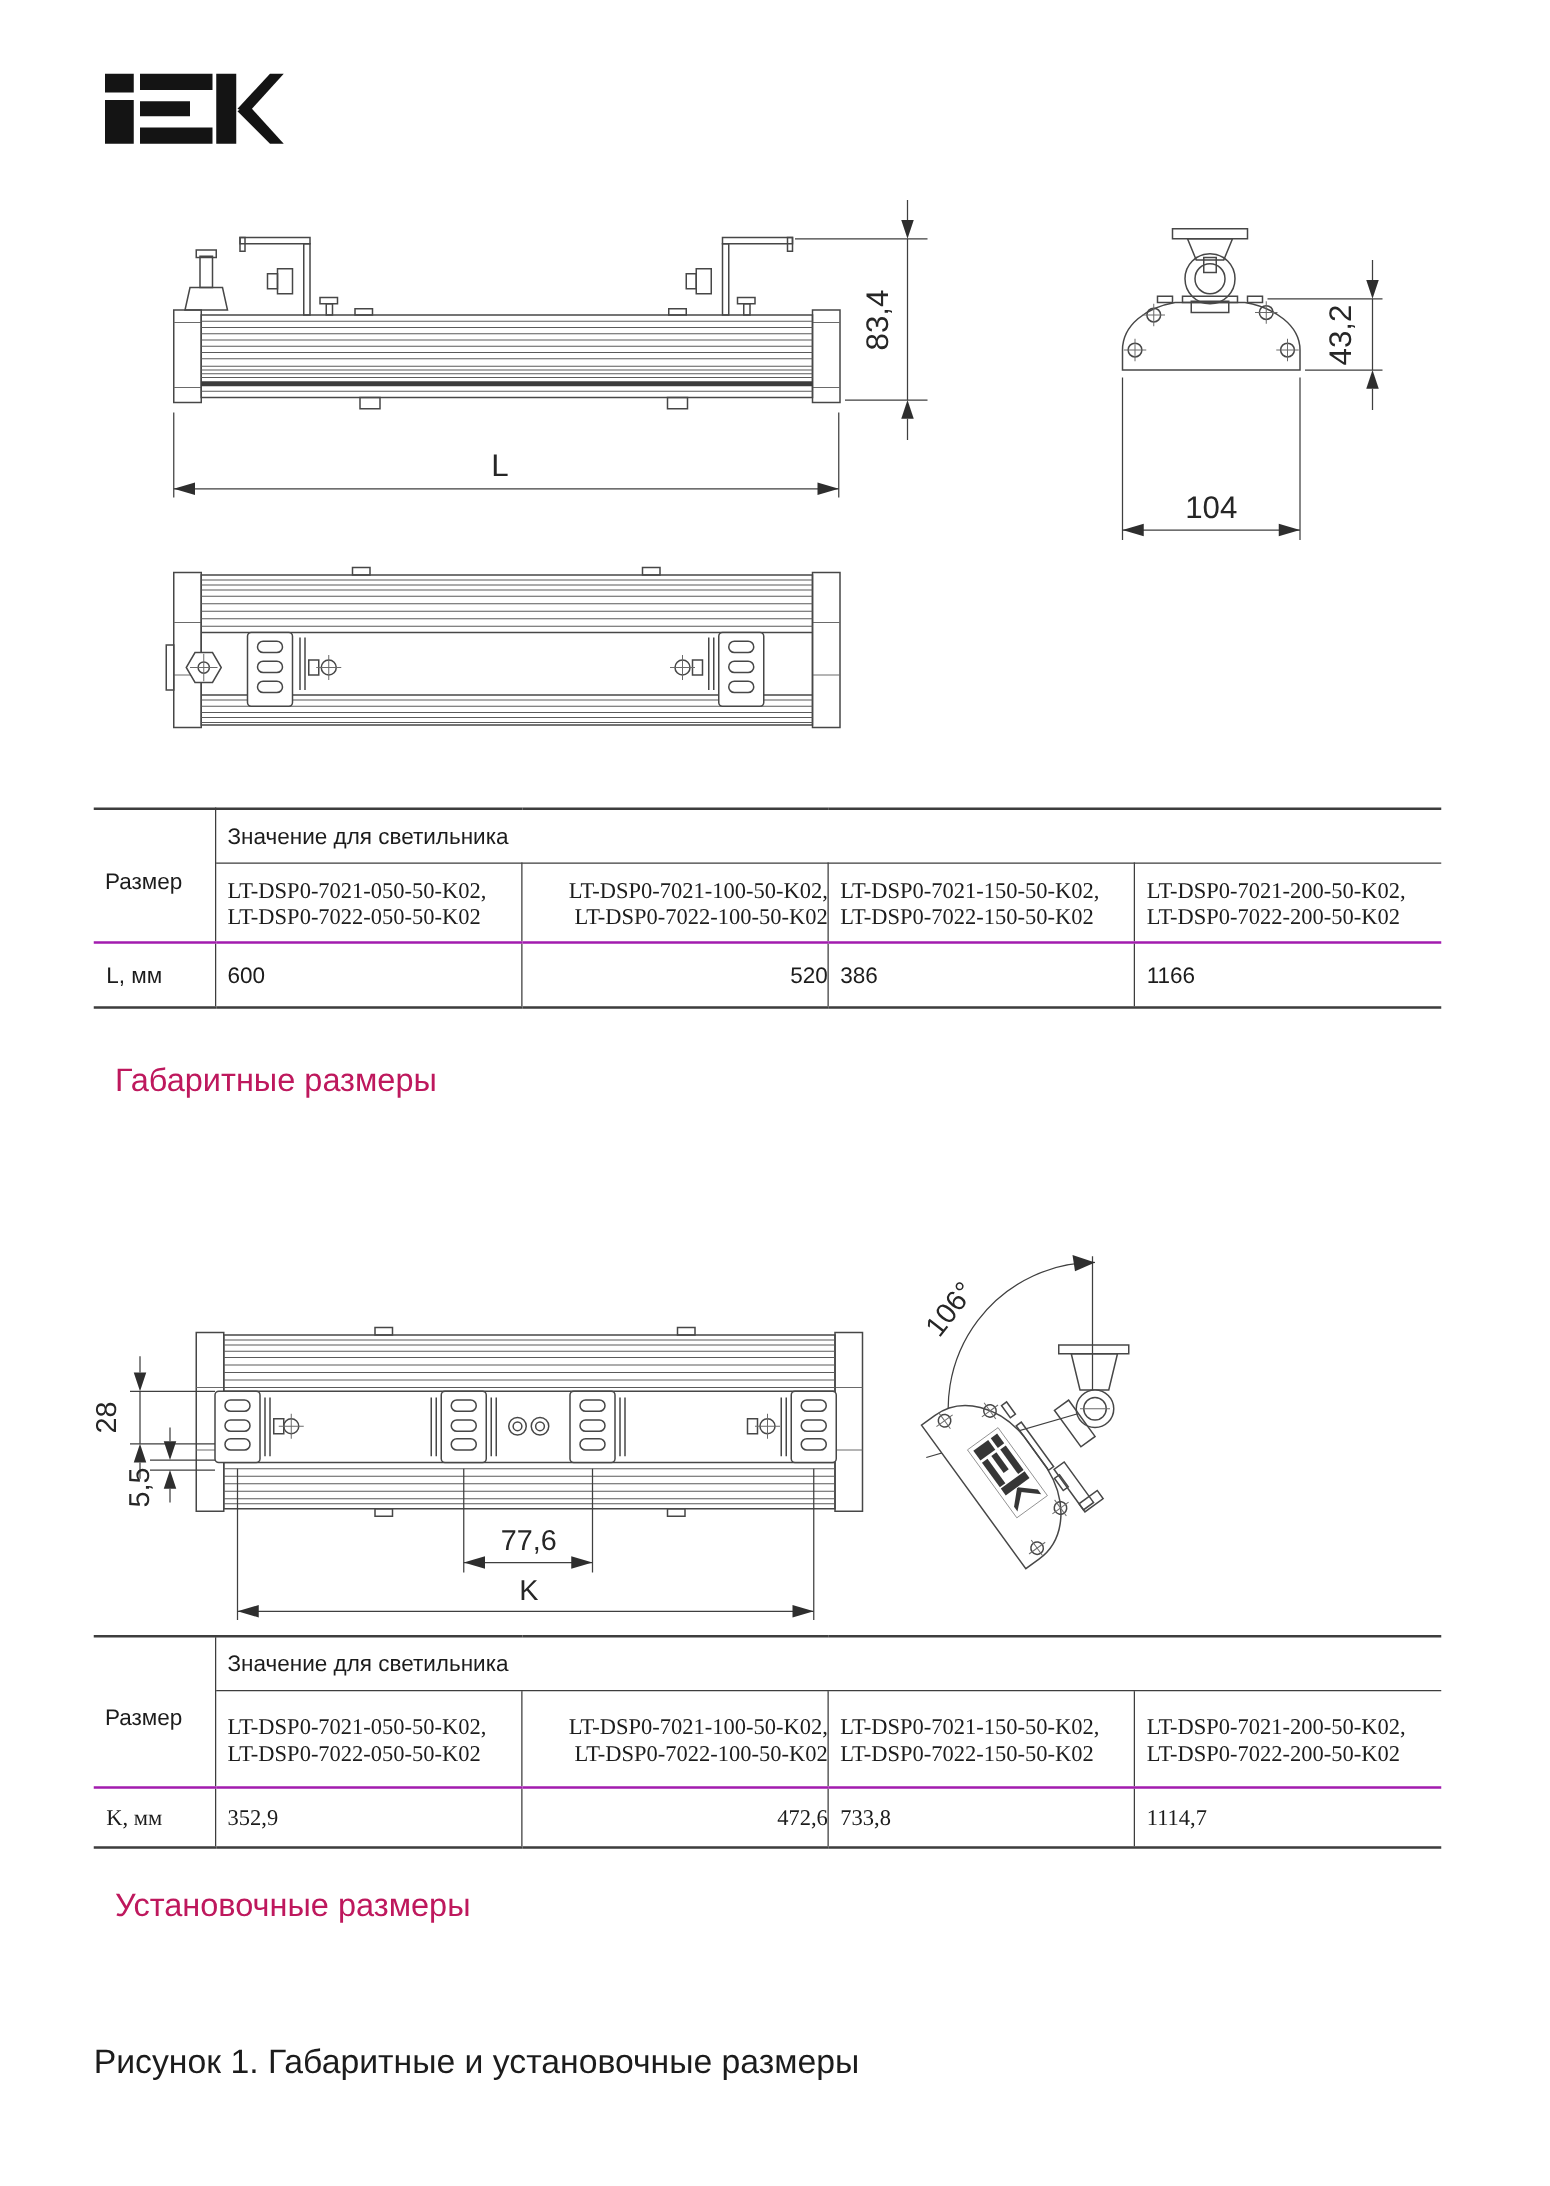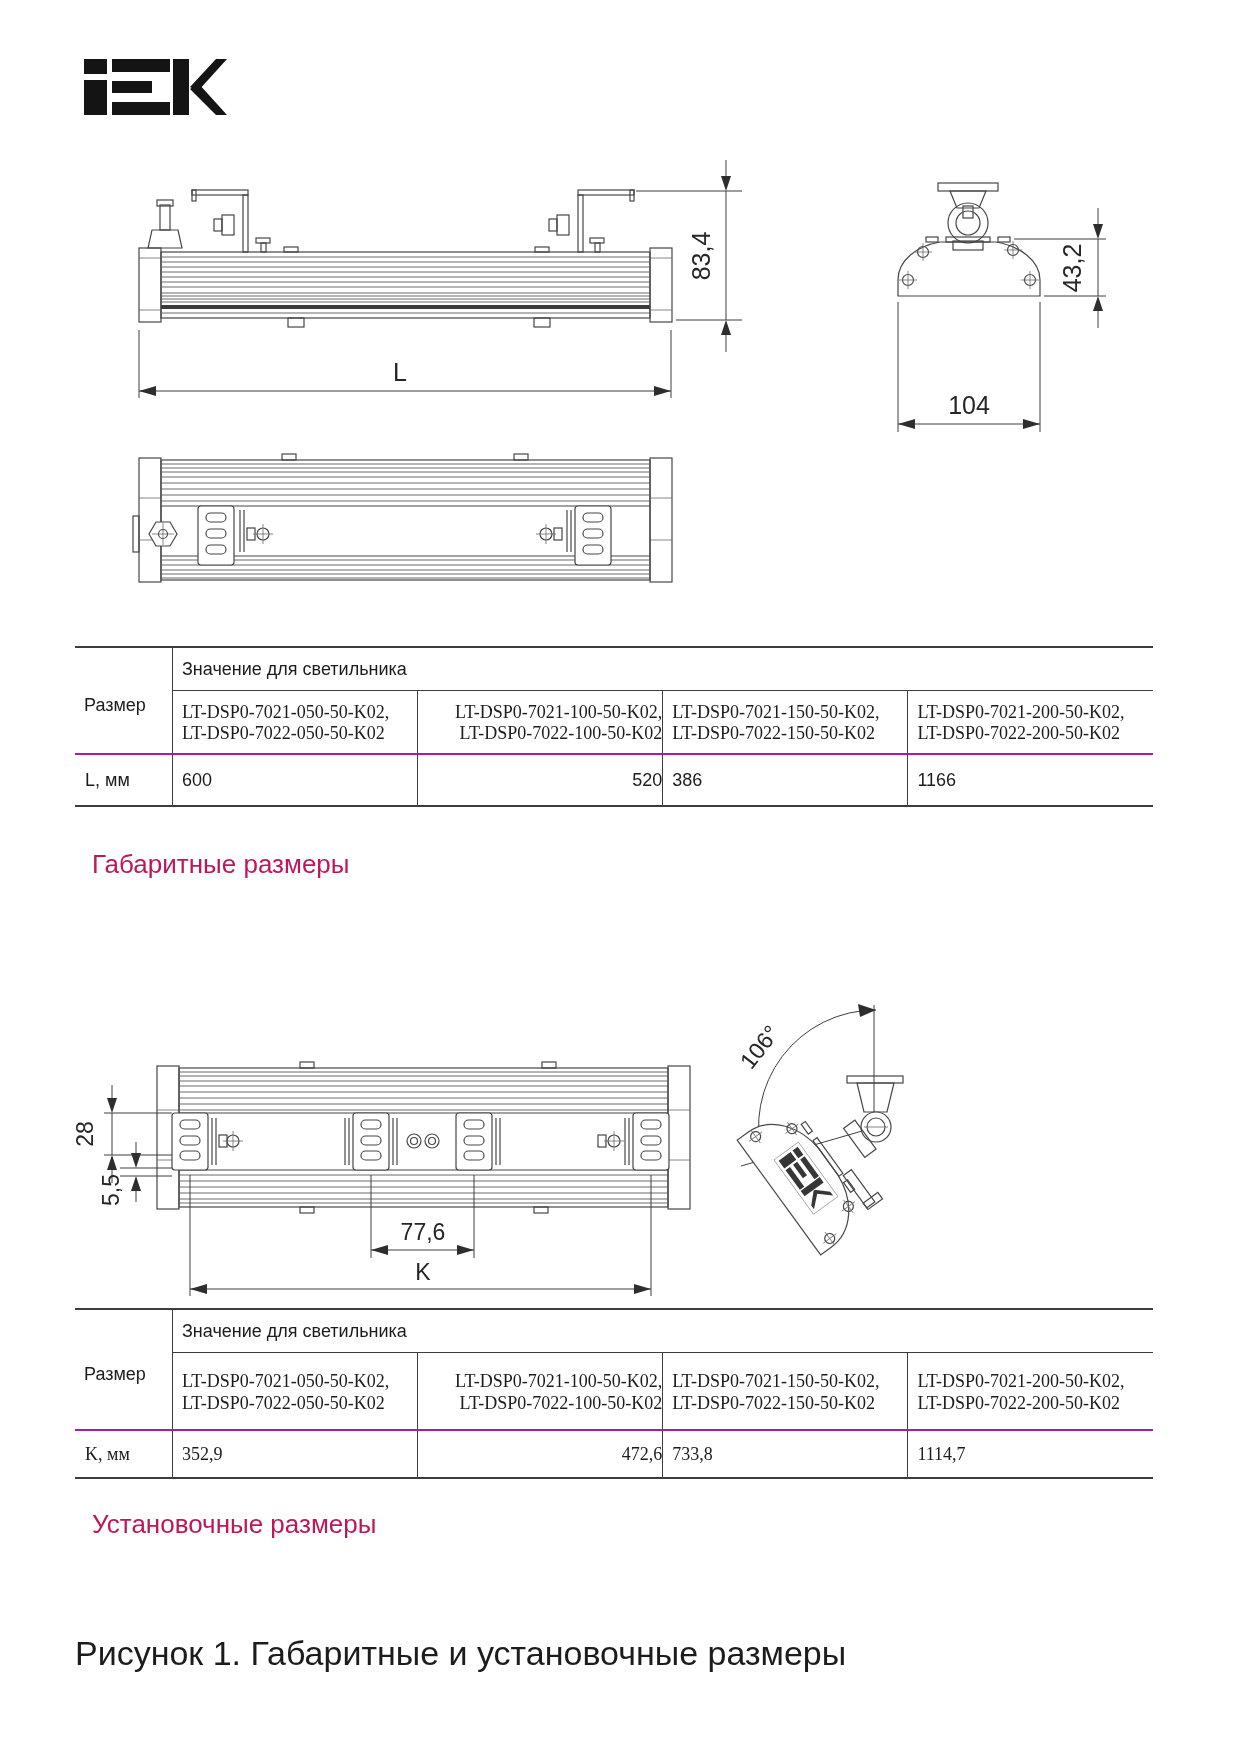--- a/index.html
+++ b/index.html
@@ -32,21 +32,21 @@
   .dim-table td.valhead{border-bottom:1.5px solid #3d3d3d;}
   .dim-table tr.models td{height:60px;line-height:21px;padding-top:2px;}
   .t2 tr.models td{height:74px;line-height:22px;}
   .dim-table tr.models td + td{border-left:1.5px solid #3d3d3d;}
   .dim-table tr.vals td{height:50px;border-top:2px solid #a21caf;border-bottom:2px solid #3d3d3d;}
   .t2 tr.vals td{height:46px;font-family:Liberation Serif, serif;}
   .dim-table tr.vals td.rowlabel{border-right:1.5px solid #3d3d3d;padding-left:10px;}
   .dim-table tr.vals td + td + td{border-left:1.5px solid #3d3d3d;}
   .model-line{display:block;white-space:nowrap;font-family:Liberation Serif, serif;}
   .section-label{position:absolute;left:75px;font-size:26px;color:#be185d;white-space:nowrap;margin-left:17px;}
-  .fig-caption{position:absolute;left:75px;font-size:34px;color:#1c1c1c;white-space:nowrap;text-align:center;}
+  .fig-caption{position:absolute;left:75px;font-size:27px;color:#1c1c1c;white-space:nowrap;text-align:center;}
 </style>
 </head>
 <body>
 
 <div id="page">
 
   <svg id="drawings" viewBox="0 0 1240 1749" xmlns="http://www.w3.org/2000/svg">
     <defs>
       <g id="iek-logo-shape">
         <rect class="logoshape" x="0" y="0" width="23" height="15"></rect>

